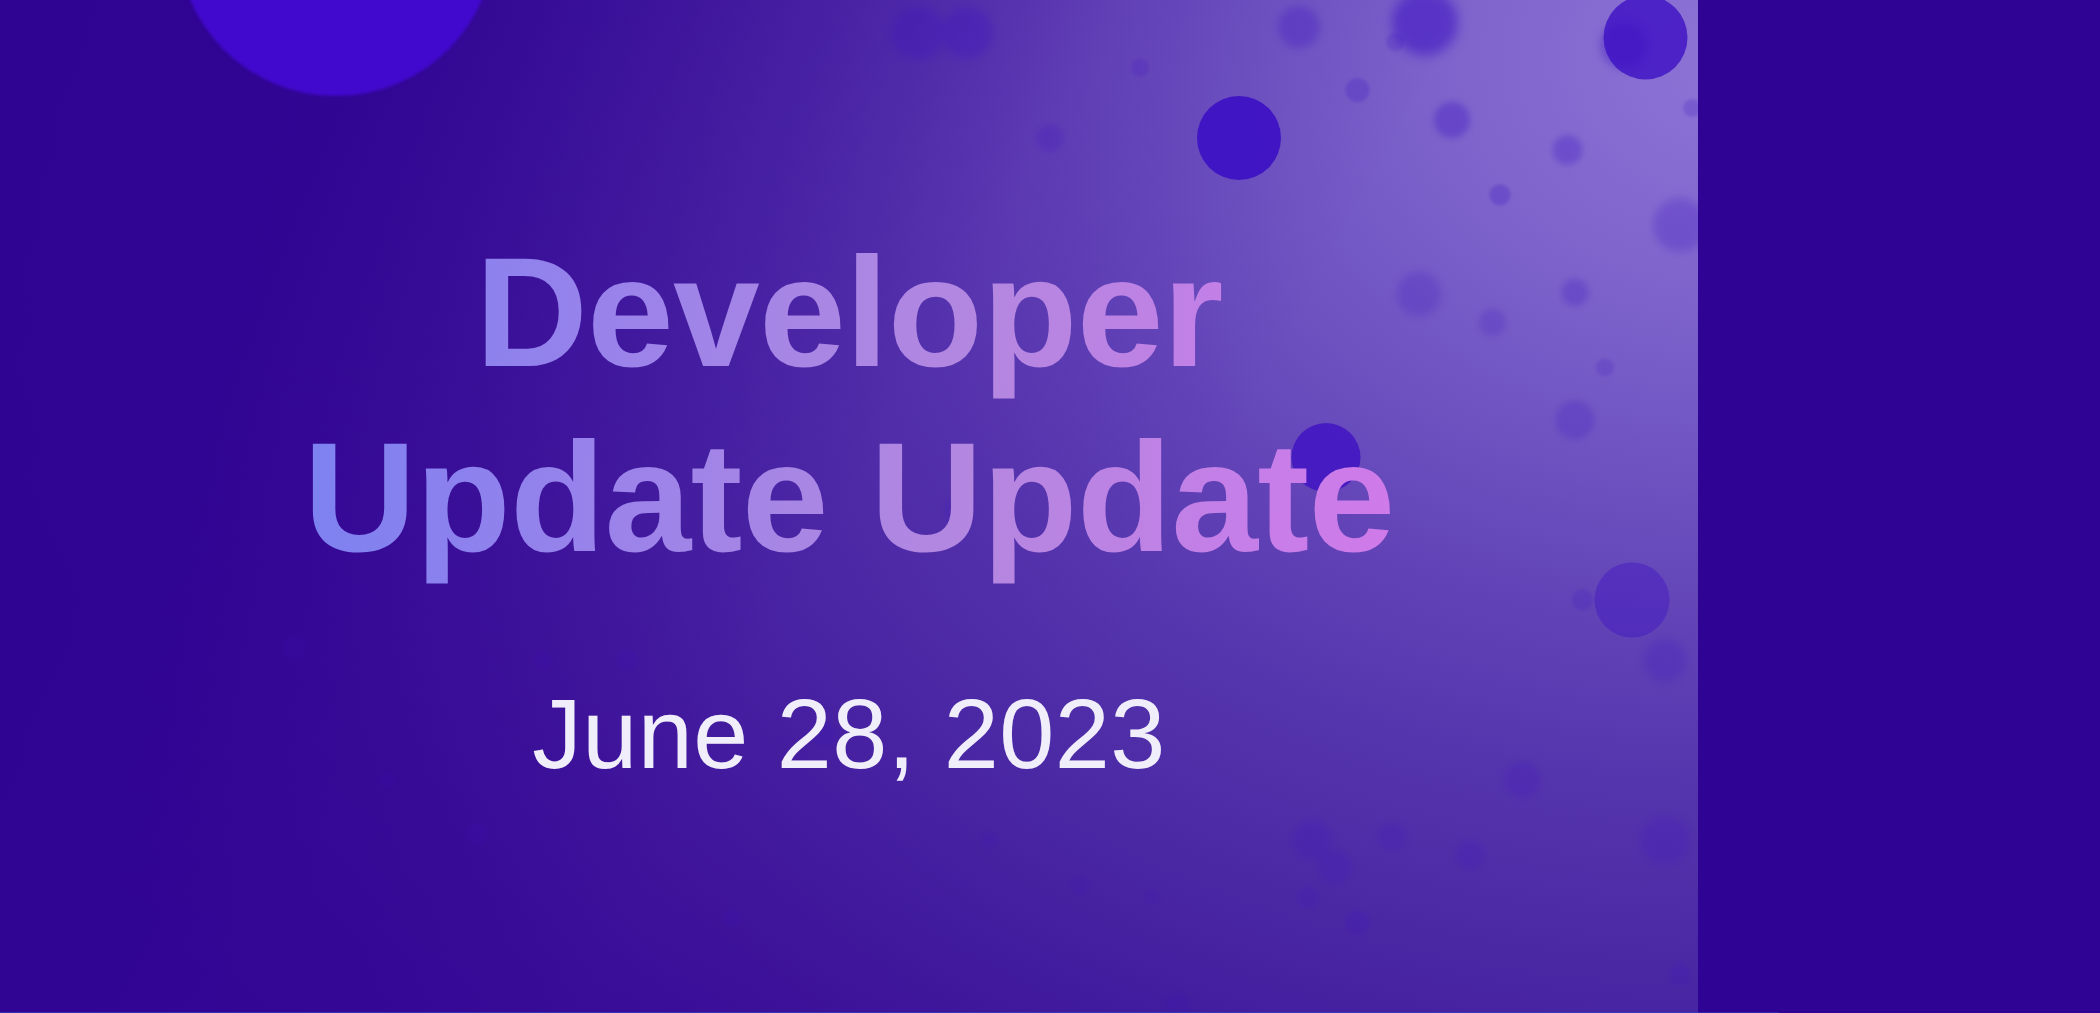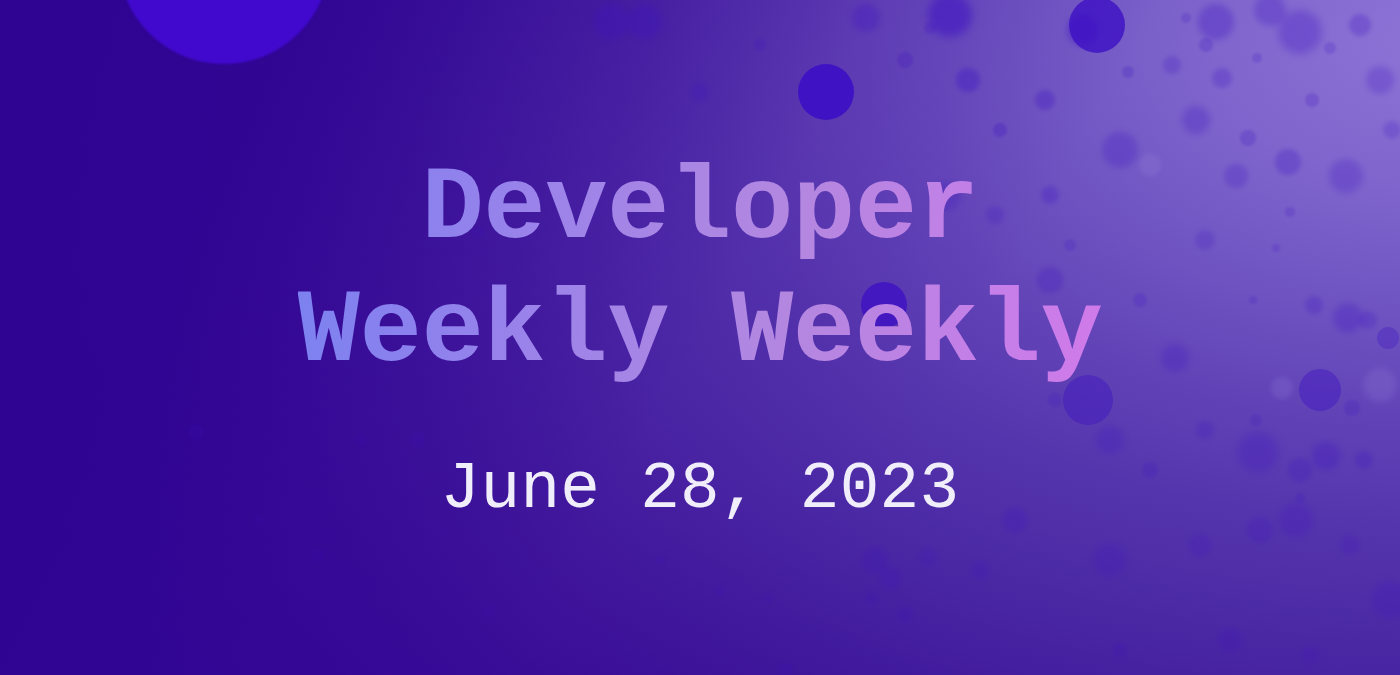--- a/index.html
+++ b/index.html
@@ -2,24 +2,24 @@
 <html><head>
 <meta charset="utf-8">
 <style>
   html, body {
     margin: 0;
     padding: 0;
     background: #2f0494;
   }
   #slide {
     position: relative;
-    width: 1400px;
+    width: 1132px;
     height: 675px;
     overflow: hidden;
-    font-family: Liberation Mono, monospace;
+    font-family: Liberation Sans, sans-serif;
     background: #3b82f6;
   }
 
   
   .bg-base {
     position: absolute;
     inset: 0;
     background:
       radial-gradient(115% 150% at 103% 6%,
         #8e74d6 0%,
@@ -209,17 +209,17 @@
       <div class="bub" style="left: 1064px; top: 239px; width: 12px; height: 12px; background: rgb(61, 16, 196); opacity: 0.18; filter: blur(1px);"></div>
       <div class="bub" style="left: 1133px; top: 293px; width: 14px; height: 14px; background: rgb(61, 16, 196); opacity: 0.18; filter: blur(1px);"></div>
       <div class="bub" style="left: 1161px; top: 344px; width: 28px; height: 28px; background: rgb(61, 16, 196); opacity: 0.24; filter: blur(3px);"></div>
       <div class="bub" style="left: 1195px; top: 230px; width: 20px; height: 20px; background: rgb(61, 16, 196); opacity: 0.2; filter: blur(2px);"></div>
       <div class="bub" style="left: 1224px; top: 164px; width: 24px; height: 24px; background: rgb(61, 16, 196); opacity: 0.22; filter: blur(2px);"></div>
       <div class="bub" style="left: 1102px; top: 132px; width: 36px; height: 36px; background: rgb(61, 16, 196); opacity: 0.26; filter: blur(3px);"></div>
       <div class="bub" style="left: 1048px; top: 393px; width: 14px; height: 14px; background: rgb(61, 16, 196); opacity: 0.18; filter: blur(1px);"></div>
     </div>
 
   <div class="content">
-    <h1 class="headline"><span>Developer</span><br><span>Weekly Weekly</span></h1>
+    <h1 class="headline"><span>Developer</span><br><span>Update Update</span></h1>
     <p class="date">June 28, 2023</p>
   </div>
 
 </div>
 
 </body></html>

